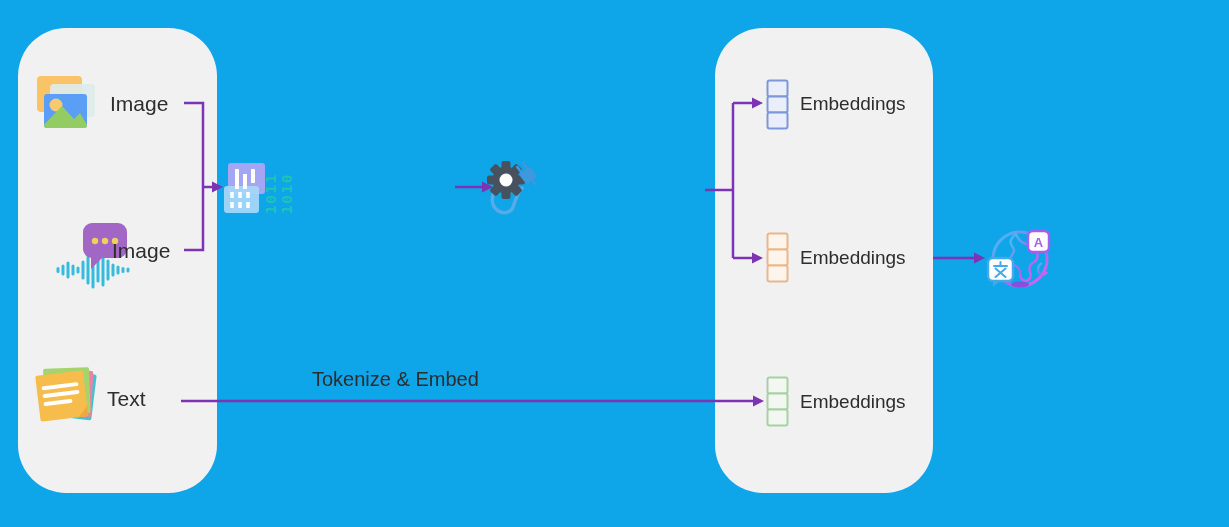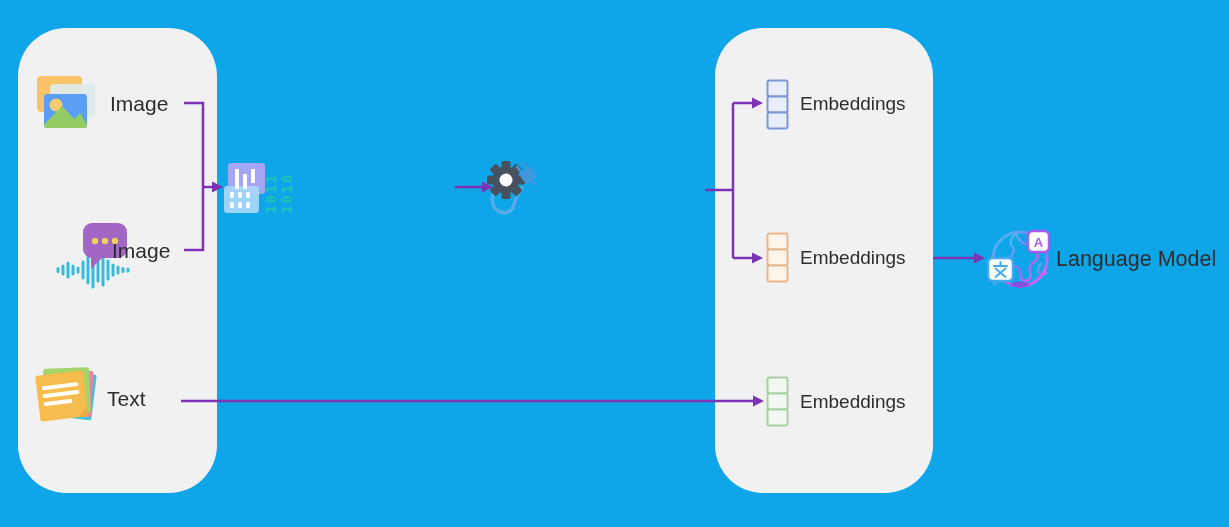--- a/index.html
+++ b/index.html
@@ -145,20 +145,21 @@
     <g transform="translate(47,21) rotate(-38)">
       <rect x="-7" y="-6" width="14" height="13" rx="3.5" fill="#3f97dd"></rect>
       <g stroke="#3f97dd" stroke-width="2.6" stroke-linecap="round">
         <line x1="-3.5" y1="-7" x2="-3.5" y2="-13"></line>
         <line x1="3.5" y1="-7" x2="3.5" y2="-13"></line>
         <line x1="0" y1="7" x2="0" y2="12"></line>
       </g>
     </g>
   </svg>
 
+  <div class="lbl" style="left:312px;top:379px;font-size:20px">Tokenize &amp; Embed</div>
 
   <svg class="abs emb emb-blue" style="left:766px;top:79px" width="24" height="52">
     <rect x="1.5" y="1.5" width="20" height="16" rx="2"></rect>
     <rect x="1.5" y="17.5" width="20" height="16" rx="2"></rect>
     <rect x="1.5" y="33.5" width="20" height="16" rx="2"></rect>
   </svg>
   <div class="lbl lbl-sm" style="left:800px;top:103px">Embeddings</div>
 
   <svg class="abs emb emb-orange" style="left:766px;top:232px" width="24" height="52">
     <rect x="1.5" y="1.5" width="20" height="16" rx="2"></rect>
@@ -195,15 +196,14 @@
         <line x1="6" y1="8" x2="19" y2="8"></line>
         <line x1="7.5" y1="10.5" x2="17.5" y2="19"></line>
         <line x1="17.5" y1="10.5" x2="7.5" y2="19"></line>
       </g>
     </g>
     <g transform="translate(42,4)">
       <rect x="0" y="0" width="21" height="21" rx="5" fill="#ffffff" stroke="#a55ef0" stroke-width="2.5"></rect>
       <text x="10.5" y="15.5" text-anchor="middle" font-size="13" font-weight="bold" fill="#a55ef0" font-family="Liberation Sans, sans-serif">A</text>
     </g>
   </svg>
-  <div class="lbl" style="left:1056px;top:260px;font-size:21.5px">Language Model</div>
 
 </div>
 
 </body></html>

